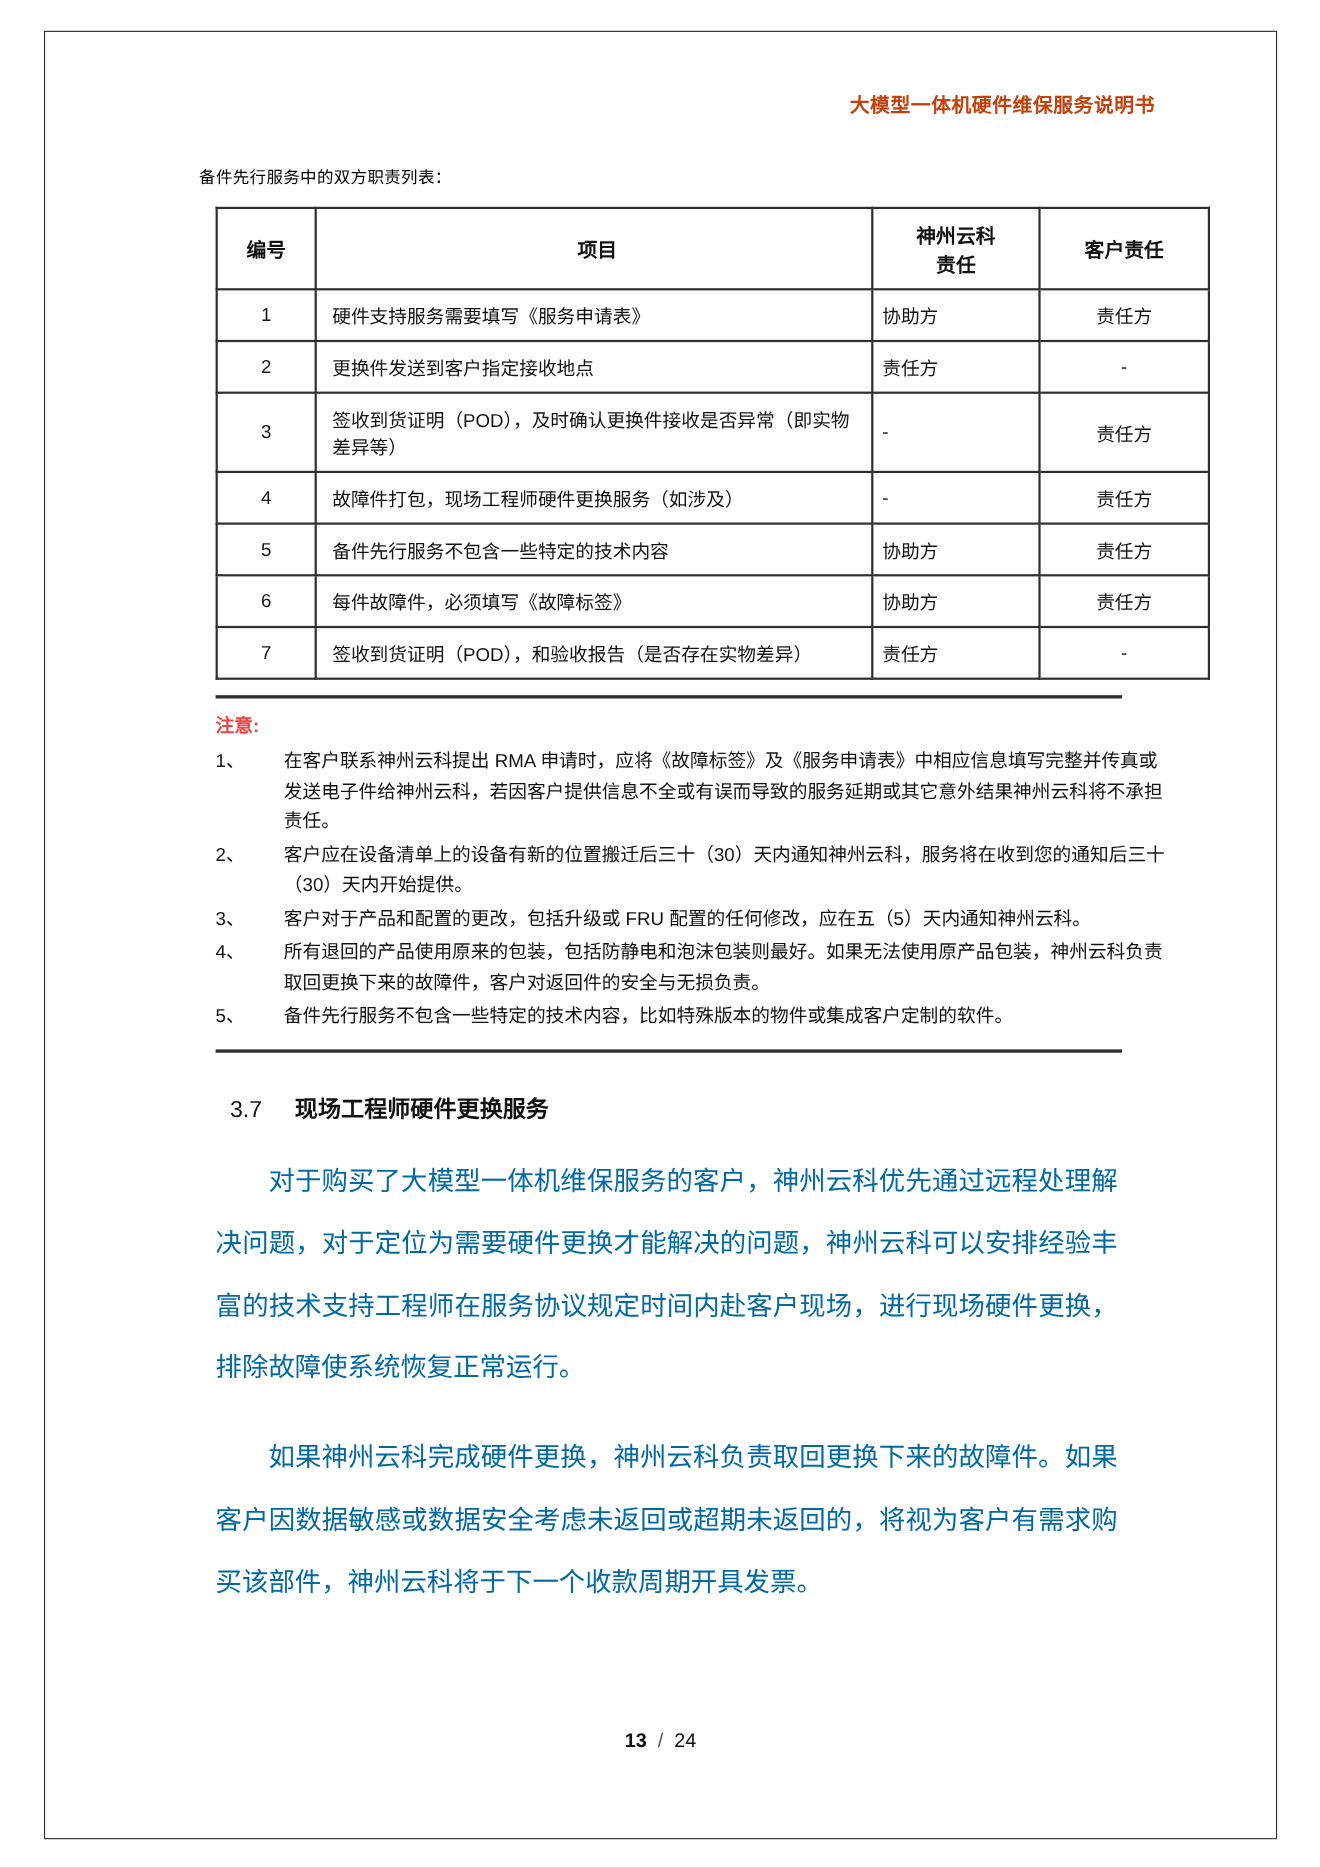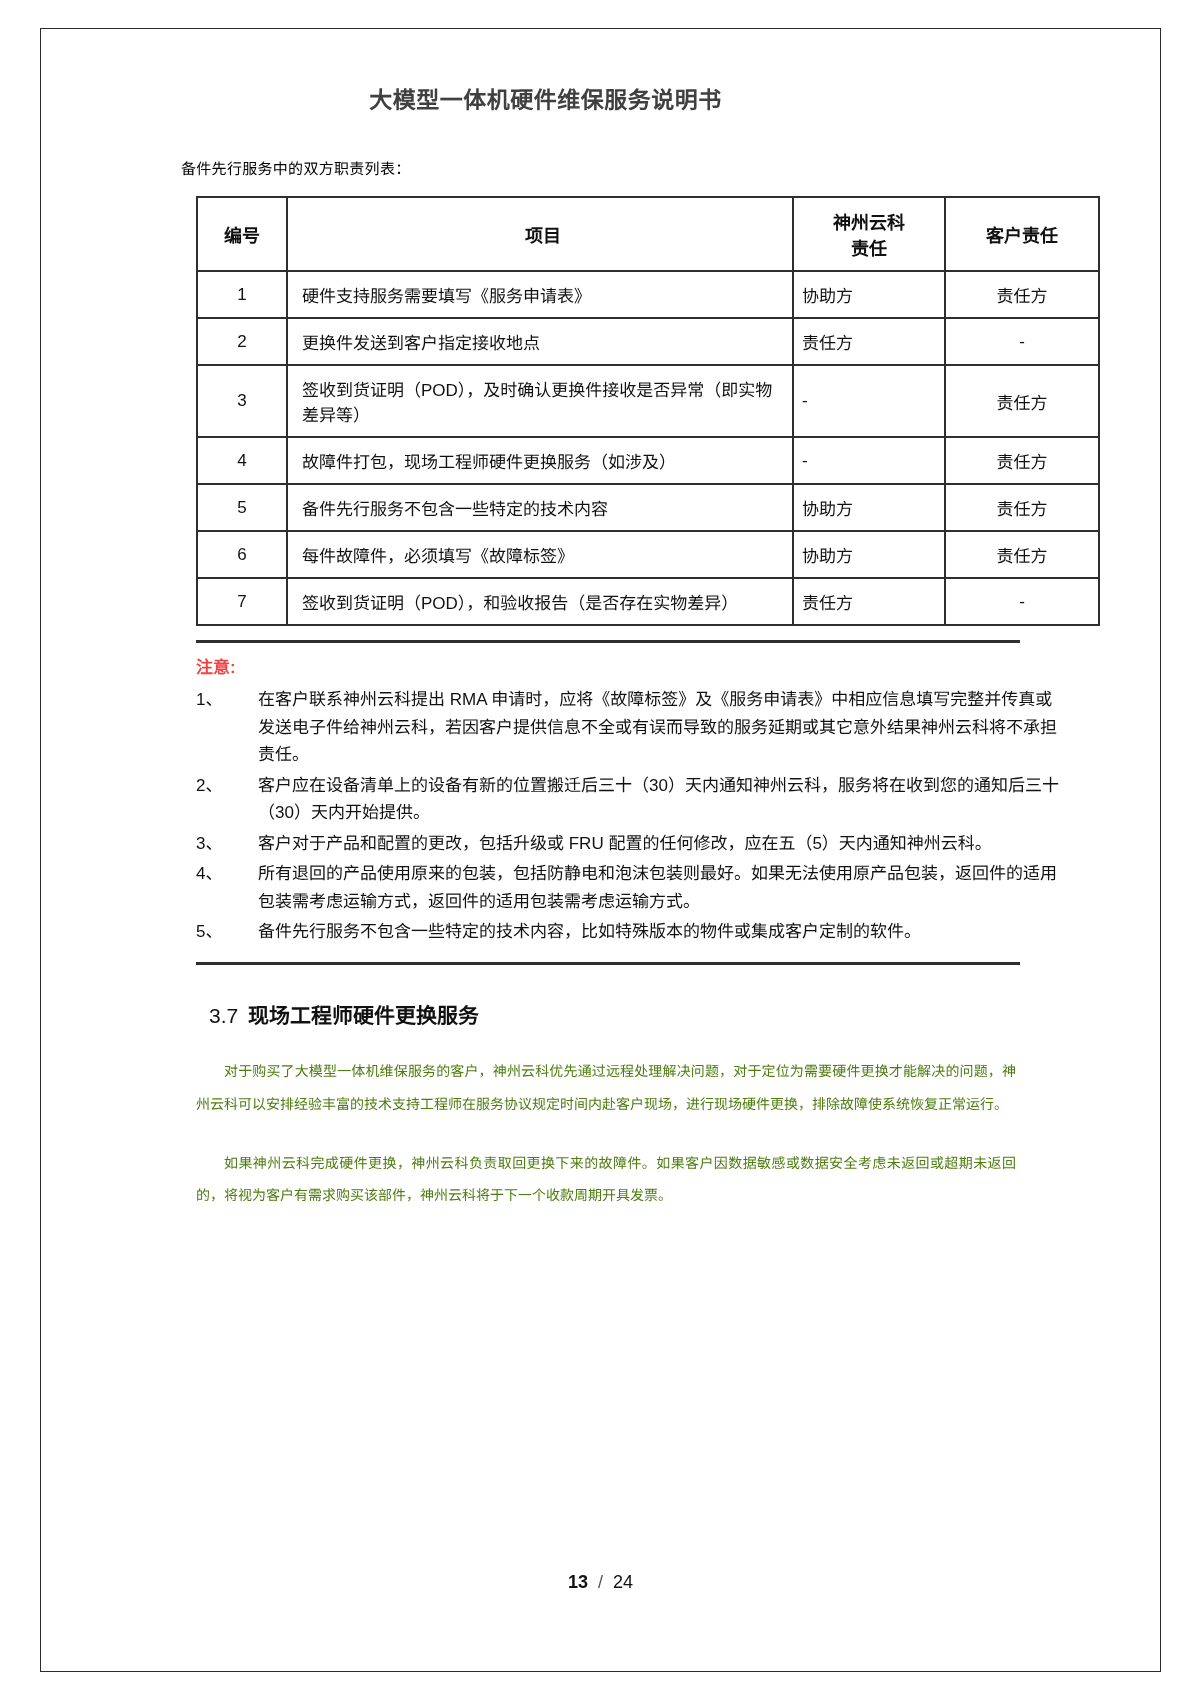--- a/index.html
+++ b/index.html
@@ -32,25 +32,25 @@
   .content {
     position: absolute;
     left: 41px;
     top: 29px;
     width: 1119px;
     height: 1642px;
     box-sizing: border-box;
     padding: 0;
   }
   .header {
-    text-align: center;
+    text-align: right;
     font-family: "DejaVu Serif", "Liberation Serif", serif;
     font-weight: bold;
-    font-size: 23px;
-    color: #404040;
+    font-size: 18px;
+    color: #c2410c;
     padding: 52px 110px 0 0;
     letter-spacing: 0.5px;
   }
   .body-area {
     padding: 0 100px 0 140px;
   }
   .intro-line {
     font-size: 15px;
     color: #000000;
     margin-top: 42px;
@@ -117,30 +117,30 @@
     border: 0;
     border-top: 3px solid #2e2e2e;
   }
   .section-heading {
     margin: 34px 0 0 28px;
     font-size: 21px;
     color: #111;
   }
   .section-heading .num {
     font-weight: normal;
-    margin-right: 4px;
+    margin-right: 24px;
   }
   .section-heading .title {
     font-weight: bold;
     text-align: center;
   }
   p.para {
-    font-size: 14px;
+    font-size: 24px;
     line-height: 2.35;
-    color: #4d7c0f;
+    color: #0369a1;
     margin: 26px 0 0 15px;
     text-indent: 2em;
     width: 820px;
     text-align: justify;
   }
   .footer {
     position: absolute;
     left: 0;
     right: 0;
     bottom: 78px;
@@ -234,21 +234,21 @@
         <li>
           <span class="num">2、</span>
           <span>客户应在设备清单上的设备有新的位置搬迁后三十（30）天内通知神州云科，服务将在收到您的通知后三十（30）天内开始提供。</span>
         </li>
         <li>
           <span class="num">3、</span>
           <span>客户对于产品和配置的更改，包括升级或 FRU 配置的任何修改，应在五（5）天内通知神州云科。</span>
         </li>
         <li>
           <span class="num">4、</span>
-          <span>所有退回的产品使用原来的包装，包括防静电和泡沫包装则最好。如果无法使用原产品包装，返回件的适用包装需考虑运输方式，返回件的适用包装需考虑运输方式。</span>
+          <span>所有退回的产品使用原来的包装，包括防静电和泡沫包装则最好。如果无法使用原产品包装，神州云科负责取回更换下来的故障件，客户对返回件的安全与无损负责。</span>
         </li>
         <li>
           <span class="num">5、</span>
           <span>备件先行服务不包含一些特定的技术内容，比如特殊版本的物件或集成客户定制的软件。</span>
         </li>
       </ol>
 
       <hr class="notes-divider-bottom">
 
       <div class="section-heading">

